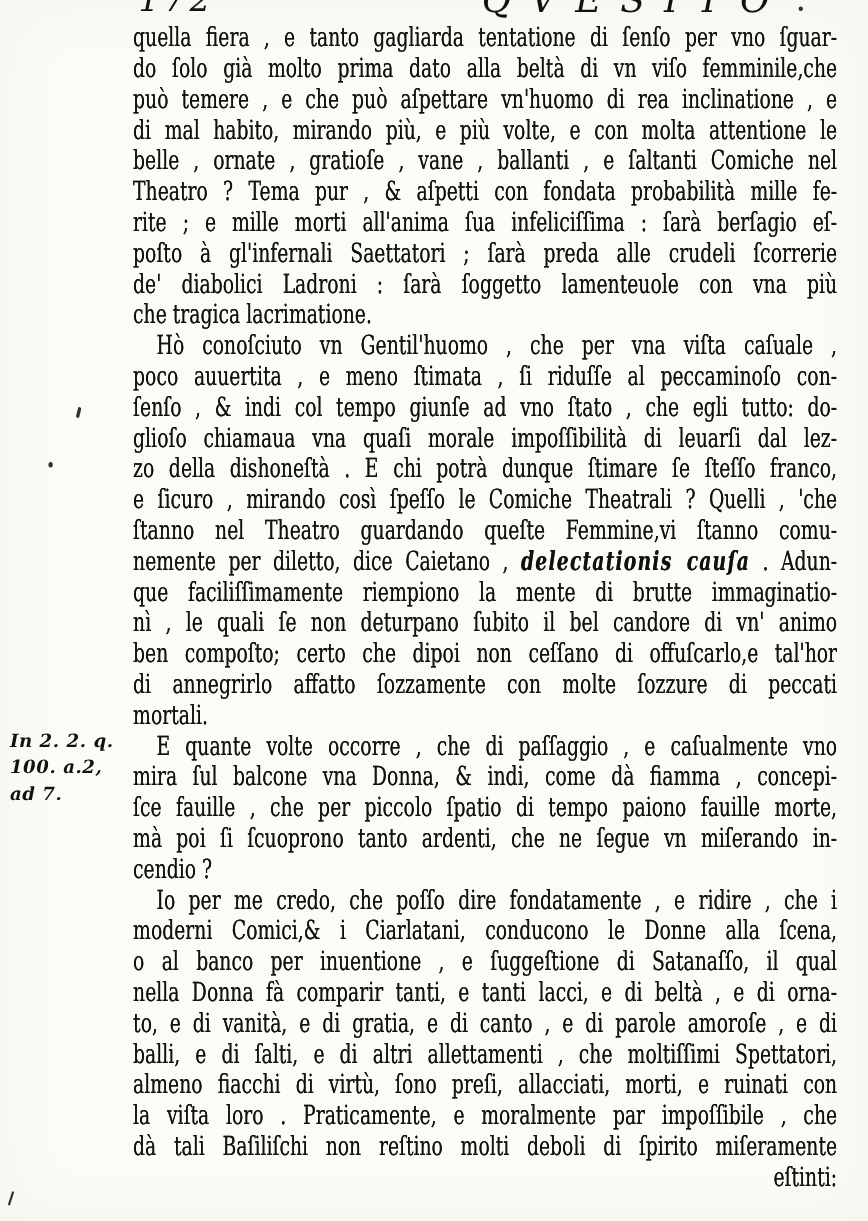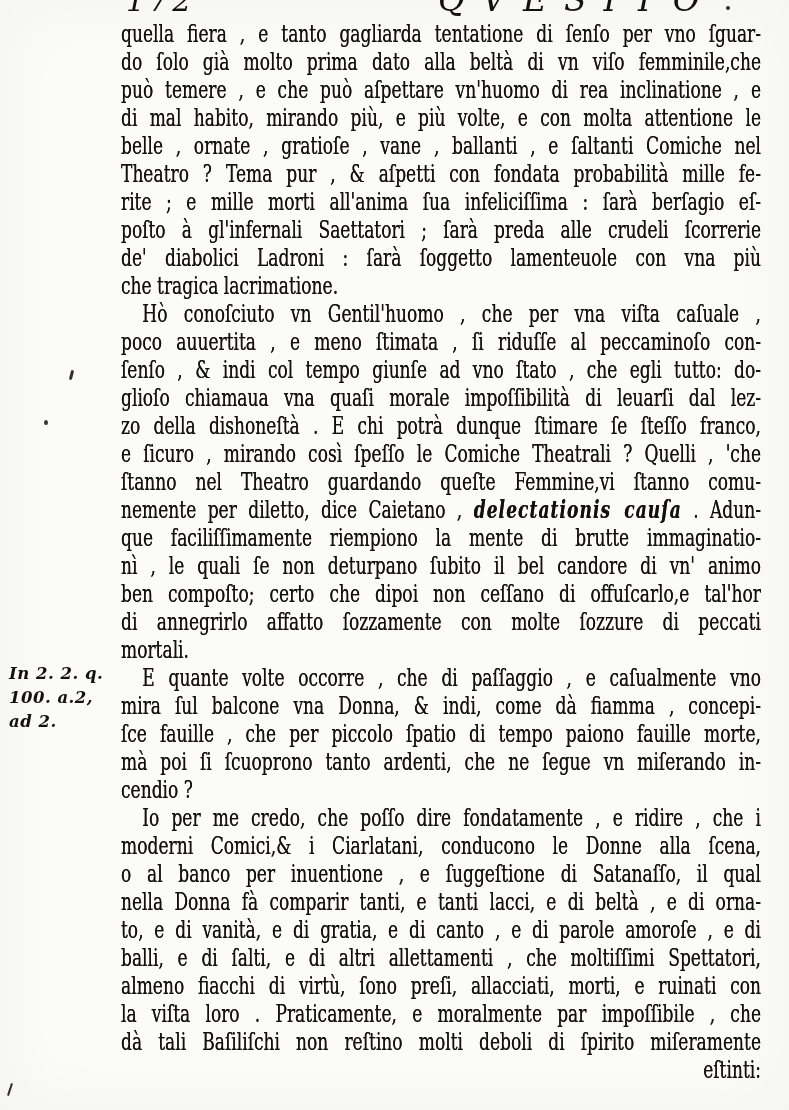--- a/index.html
+++ b/index.html
@@ -88,21 +88,21 @@
 <body>
 
 <div class="page">
 
   <span class="page-number">172</span>
   <span class="running-title">QVESITO</span>
 
   <div class="margin-note">
     <div>In 2. 2. q.</div>
     <div>100. a.2,</div>
-    <div>ad 2.</div>
+    <div>ad 7.</div>
   </div>
 
   <div class="text-block">
 
     <div>
       <div class="line">quella fiera , e tanto gagliarda tentatione di ſenſo per vno ſguar-</div>
       <div class="line">do ſolo già molto prima dato alla beltà di vn viſo femminile,che</div>
       <div class="line">può temere , e che può aſpettare vn'huomo di rea inclinatione , e</div>
       <div class="line">di mal habito, mirando più, e più volte, e con molta attentione le</div>
       <div class="line">belle , ornate , gratioſe , vane , ballanti , e ſaltanti Comiche nel</div>

